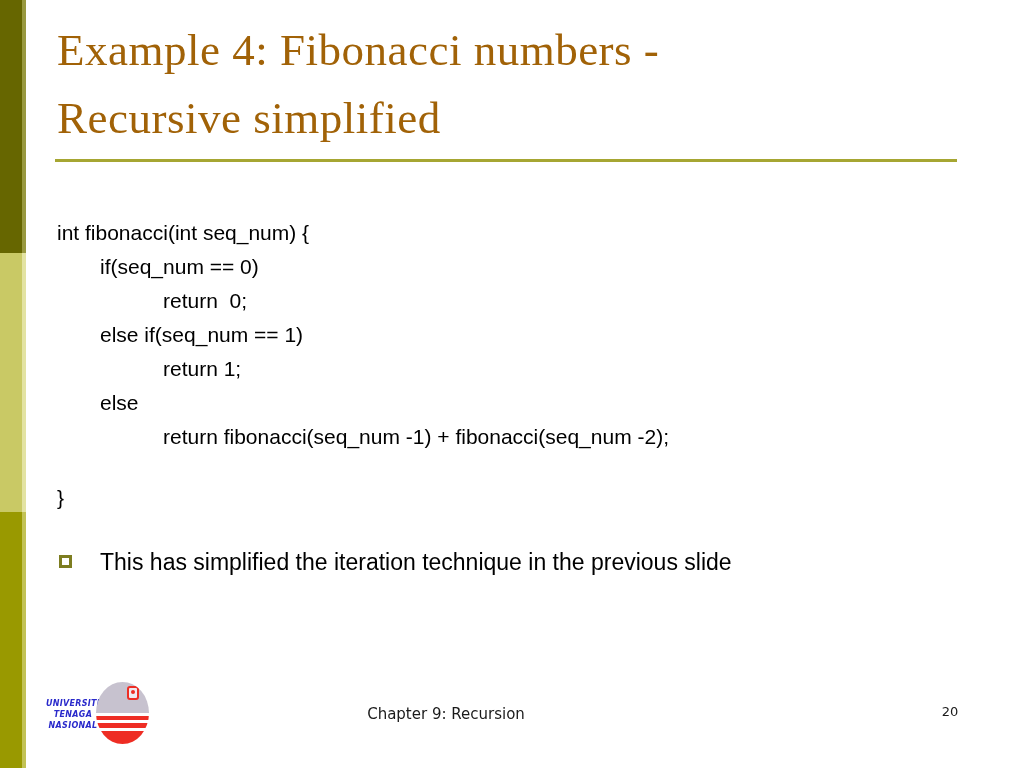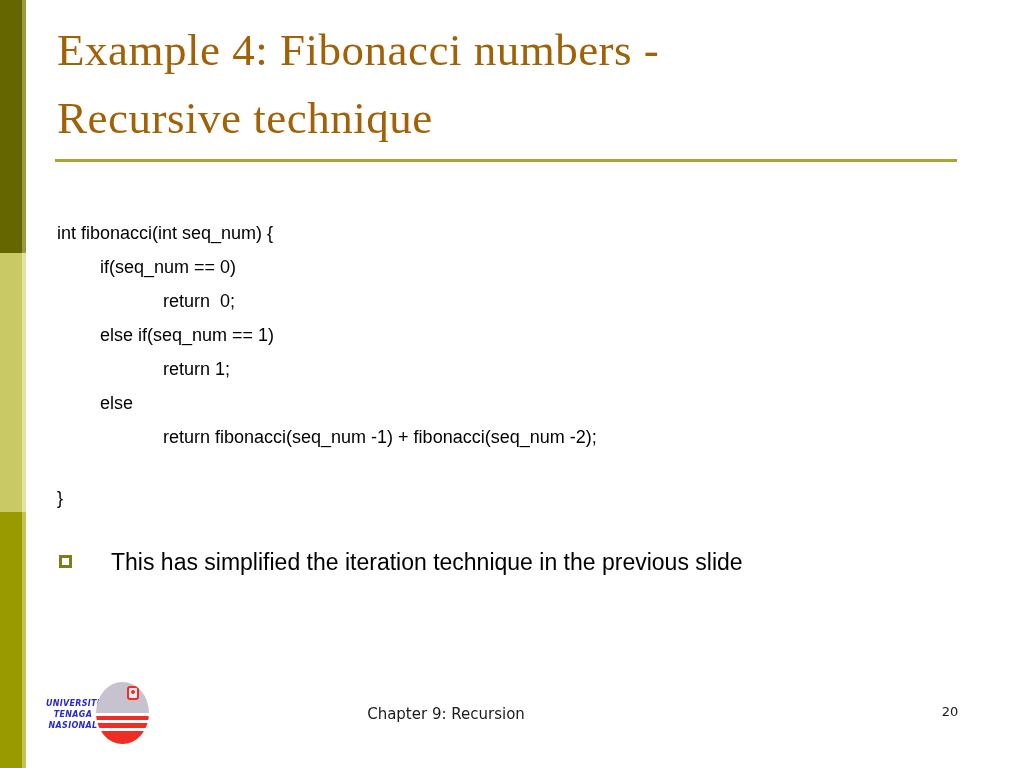--- a/index.html
+++ b/index.html
@@ -20,34 +20,34 @@
     position:absolute;left:57px;top:16px;width:910px;margin:0;
     font-family:"Liberation Serif","DejaVu Serif",serif;
     font-weight:normal;font-size:45px;line-height:68px;color:#a16207;
     letter-spacing:0.5px;
   }
   .title-rule{position:absolute;left:55px;top:159px;width:902px;height:3px;background:#a6a632;}
 
   
   .code{
     position:absolute;left:57px;top:216px;width:900px;
-    font-size:18px;line-height:34px;color:#000000;white-space:pre;
+    font-size:21px;line-height:34px;color:#000000;white-space:pre;
   }
   .code-line.indent-0{padding-left:0;}
   .code-line.indent-1{padding-left:43px;}
   .code-line.indent-2{padding-left:106px;}
   .code-line.blank{height:27px;line-height:27px;}
 
   
   .bullet-row{position:absolute;left:59px;top:548px;width:900px;display:flex;align-items:flex-start;}
   .bullet-square{
     flex:0 0 auto;width:7px;height:7px;margin-top:7px;
     border:3px solid #7d7d20;background:#ffffff;
   }
-  .bullet-text{margin-left:39px;font-size:23px;line-height:28px;color:#000000;}
+  .bullet-text{margin-left:28px;font-size:23px;line-height:28px;color:#000000;}
 
   
   .footer{
     position:absolute;left:0;top:705px;width:892px;text-align:center;
     font-family:"DejaVu Sans","Liberation Sans",sans-serif;
     font-size:15px;color:#1a1a1a;
   }
   .page-num{
     position:absolute;left:925px;top:704px;width:50px;text-align:center;
     font-family:"DejaVu Sans","Liberation Sans",sans-serif;
@@ -88,21 +88,21 @@
 <body>
 
 <div class="slide">
 
   <div class="left-bar">
     <div class="band band1"></div>
     <div class="band band2"></div>
     <div class="band band3"></div>
   </div>
 
-  <h1 class="title"><span>Example 4: Fibonacci numbers -</span><br><span>Recursive technique</span></h1>
+  <h1 class="title"><span>Example 4: Fibonacci numbers -</span><br><span>Recursive simplified</span></h1>
 
   <div class="title-rule"></div>
 
   <div class="code"><div class="code-line indent-0">int fibonacci(int seq_num) {</div><div class="code-line indent-1">if(seq_num == 0)</div><div class="code-line indent-2">return  0;</div><div class="code-line indent-1">else if(seq_num == 1)</div><div class="code-line indent-2">return 1;</div><div class="code-line indent-1">else</div><div class="code-line indent-2">return fibonacci(seq_num -1) + fibonacci(seq_num -2);</div><div class="code-line indent-0 blank">&nbsp;</div><div class="code-line indent-0">}</div></div>
 
   <div class="bullet-row">
     <span class="bullet-square"></span>
     <span class="bullet-text">This has simplified the iteration technique in the previous slide</span>
   </div>
 

